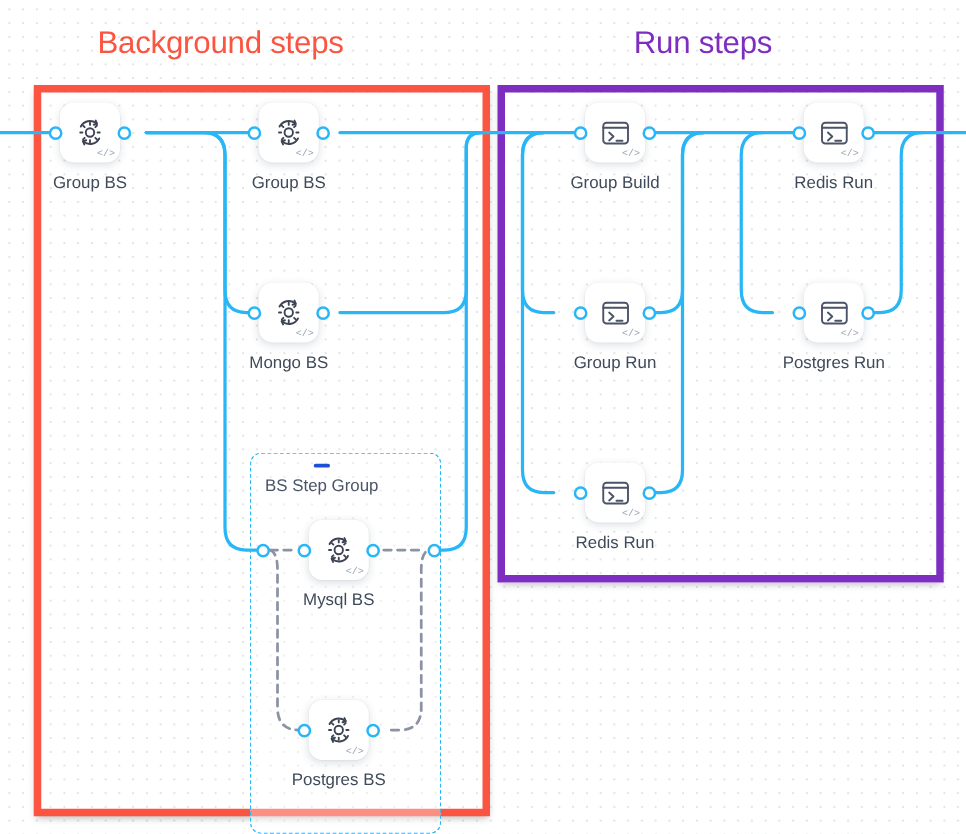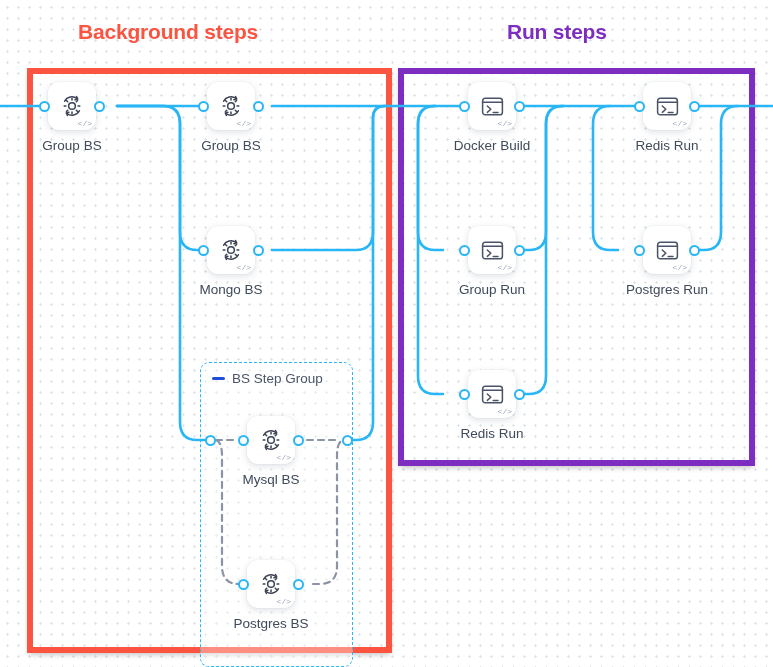--- a/index.html
+++ b/index.html
@@ -11,21 +11,21 @@
   #canvas{
     position:absolute;inset:0;
     background-color:#ffffff;
     background-image:radial-gradient(#dfe5e8 1px, transparent 1.1px);
     background-size:11px 11px;
     background-position:2px 2px;
   }
 
   
   .sec-title{
-    position:absolute;font-weight:bold;font-size:21px;letter-spacing:-0.2px;
+    position:absolute;font-weight:normal;font-size:25px;letter-spacing:-0.2px;
     white-space:nowrap;
   }
   #title-bg{left:78px;top:20px;color:#fb5440;}
   #title-run{left:507px;top:20px;color:#7d2ec0;}
 
   
   .frame{
     position:absolute;box-sizing:border-box;background:transparent;
     box-shadow:0 3px 6px -2px rgba(0,0,0,.28);
   }
@@ -36,21 +36,21 @@
   .wires{position:absolute;left:0;top:0;width:773px;height:667px;overflow:visible;pointer-events:none;}
 
   
   #step-group{
     position:absolute;left:200px;top:362px;width:153px;height:305px;
     box-sizing:border-box;border:1.5px dashed #29b6f6;border-radius:9px;
     background:rgba(255,255,255,0.35);
   }
   #step-group-header{
     position:absolute;left:212px;top:371px;display:flex;align-items:center;gap:7px;
-    font-size:13.5px;color:#4a5568;white-space:nowrap;
+    font-size:13.5px;color:#4a5568;white-space:nowrap;flex-direction:column;
   }
   .collapse-dash{display:inline-block;width:13px;height:2.5px;background:#1f4fd8;border-radius:2px;}
 
   
   .node{position:absolute;width:48px;height:48px;}
   .node .card{
     position:absolute;left:0;top:0;width:48px;height:48px;
     background:#ffffff;border-radius:11px;
     box-shadow:0 2px 7px rgba(40,60,90,.16), 0 0 0 .5px rgba(40,60,90,.045);
   }
@@ -243,21 +243,21 @@
       <svg width="27" height="27" viewBox="0 0 24 24" fill="none" stroke="#4b5367" stroke-width="1.35" stroke-linecap="round" stroke-linejoin="round">
         <rect x="3.2" y="4.6" width="17.6" height="14.8" rx="2.4"></rect>
         <path d="M3.2 8.2h17.6"></path>
         <path d="M7.4 11.6l3.1 2.8-3.1 2.8"></path>
         <path d="M12.6 17.4h4.3"></path>
       </svg>
     </div>
     <div class="codetag">&lt;/&gt;</div>
     <div class="port in"></div>
     <div class="port out"></div>
-    <div class="label">Docker Build</div>
+    <div class="label">Group Build</div>
   </div>
 
   <div class="node" style="left:643px;top:82px;">
     <div class="card"></div>
     <div class="glyph">
       <svg width="27" height="27" viewBox="0 0 24 24" fill="none" stroke="#4b5367" stroke-width="1.35" stroke-linecap="round" stroke-linejoin="round">
         <rect x="3.2" y="4.6" width="17.6" height="14.8" rx="2.4"></rect>
         <path d="M3.2 8.2h17.6"></path>
         <path d="M7.4 11.6l3.1 2.8-3.1 2.8"></path>
         <path d="M12.6 17.4h4.3"></path>

